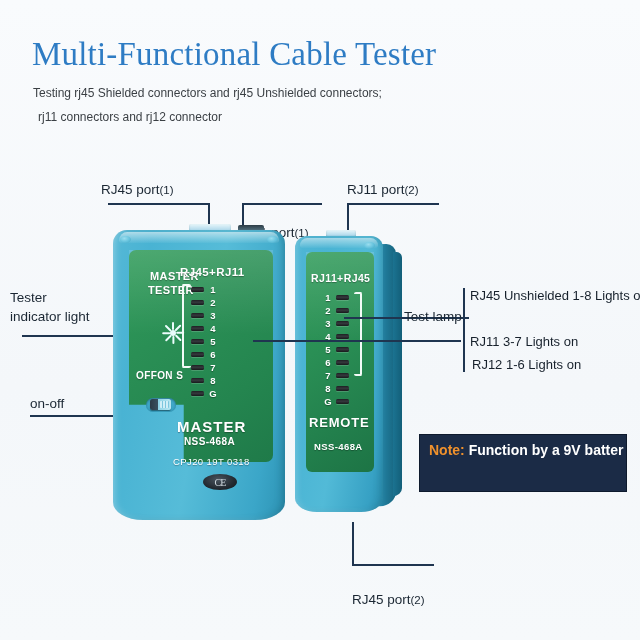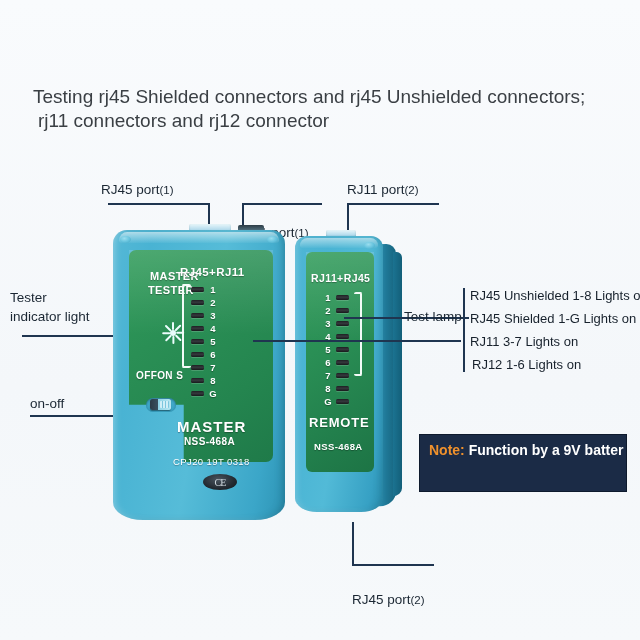--- a/index.html
+++ b/index.html
@@ -29,21 +29,21 @@
     top: 36px;
     font-family: "Liberation Serif", serif;
     font-size: 33px;
     color: #2e7cc4;
     letter-spacing: 0.2px;
     white-space: nowrap;
   }
   .subtitle-1, .subtitle-2 {
     position: absolute;
     left: 33px;
-    font-size: 19px;
+    font-size: 12px;
     color: #3a3f44;
     white-space: nowrap;
   }
   .subtitle-1 { top: 86px; }
   .subtitle-2 { top: 110px; left: 38px; }
 
   
   .lbl {
     position: absolute;
     font-size: 13.5px;
@@ -329,20 +329,21 @@
     white-space: nowrap;
     line-height: 22px;
     letter-spacing: -0.2px;
   }
 </style>
 </head>
 <body>
 
 <div id="stage">
 
+  <div class="title">Multi-Functional Cable Tester</div>
   <div class="subtitle-1">Testing rj45 Shielded connectors and rj45 Unshielded connectors;</div>
   <div class="subtitle-2">rj11 connectors and rj12 connector</div>
 
   <div class="lbl" style="left:101px; top:182px;">
     <span>RJ45 port</span><span class="sm">(1)</span>
   </div>
   <div class="lbl" style="left:237px; top:182px;margin-top:43px;">
     <span>RJ11 port</span><span class="sm">(1)</span>
   </div>
   <div class="lbl" style="left:347px; top:182px;">
@@ -473,21 +474,20 @@
 
   <div class="line hline" style="left:253px; top:340px; width:208px;"></div>
 
   <div class="line hline" style="left:344px; top:317px; width:125px;"></div>
 
   <div class="testlamp" style="left:404px; top:309px;">Test lamp</div>
 
   <div class="line vline" style="left:463px; top:288px; height:84px;"></div>
 
   <div class="rt-line" style="left:470px; top:288px;">RJ45 Unshielded 1-8 Lights on</div>
-  <div class="rt-line" style="left:470px; top:311px;">RJ45 Shielded 1-G Lights on</div>
   <div class="rt-line" style="left:470px; top:334px;">RJ11 3-7 Lights on</div>
   <div class="rt-line" style="left:472px; top:357px;">RJ12 1-6 Lights on</div>
 
   <div class="note">
     <div class="note-l1">
       <span class="kw">Note:</span><span> Function by a 9V batter</span>
     </div>
   </div>
 
   <div class="line vline" style="left:352px; top:522px; height:44px;"></div>

